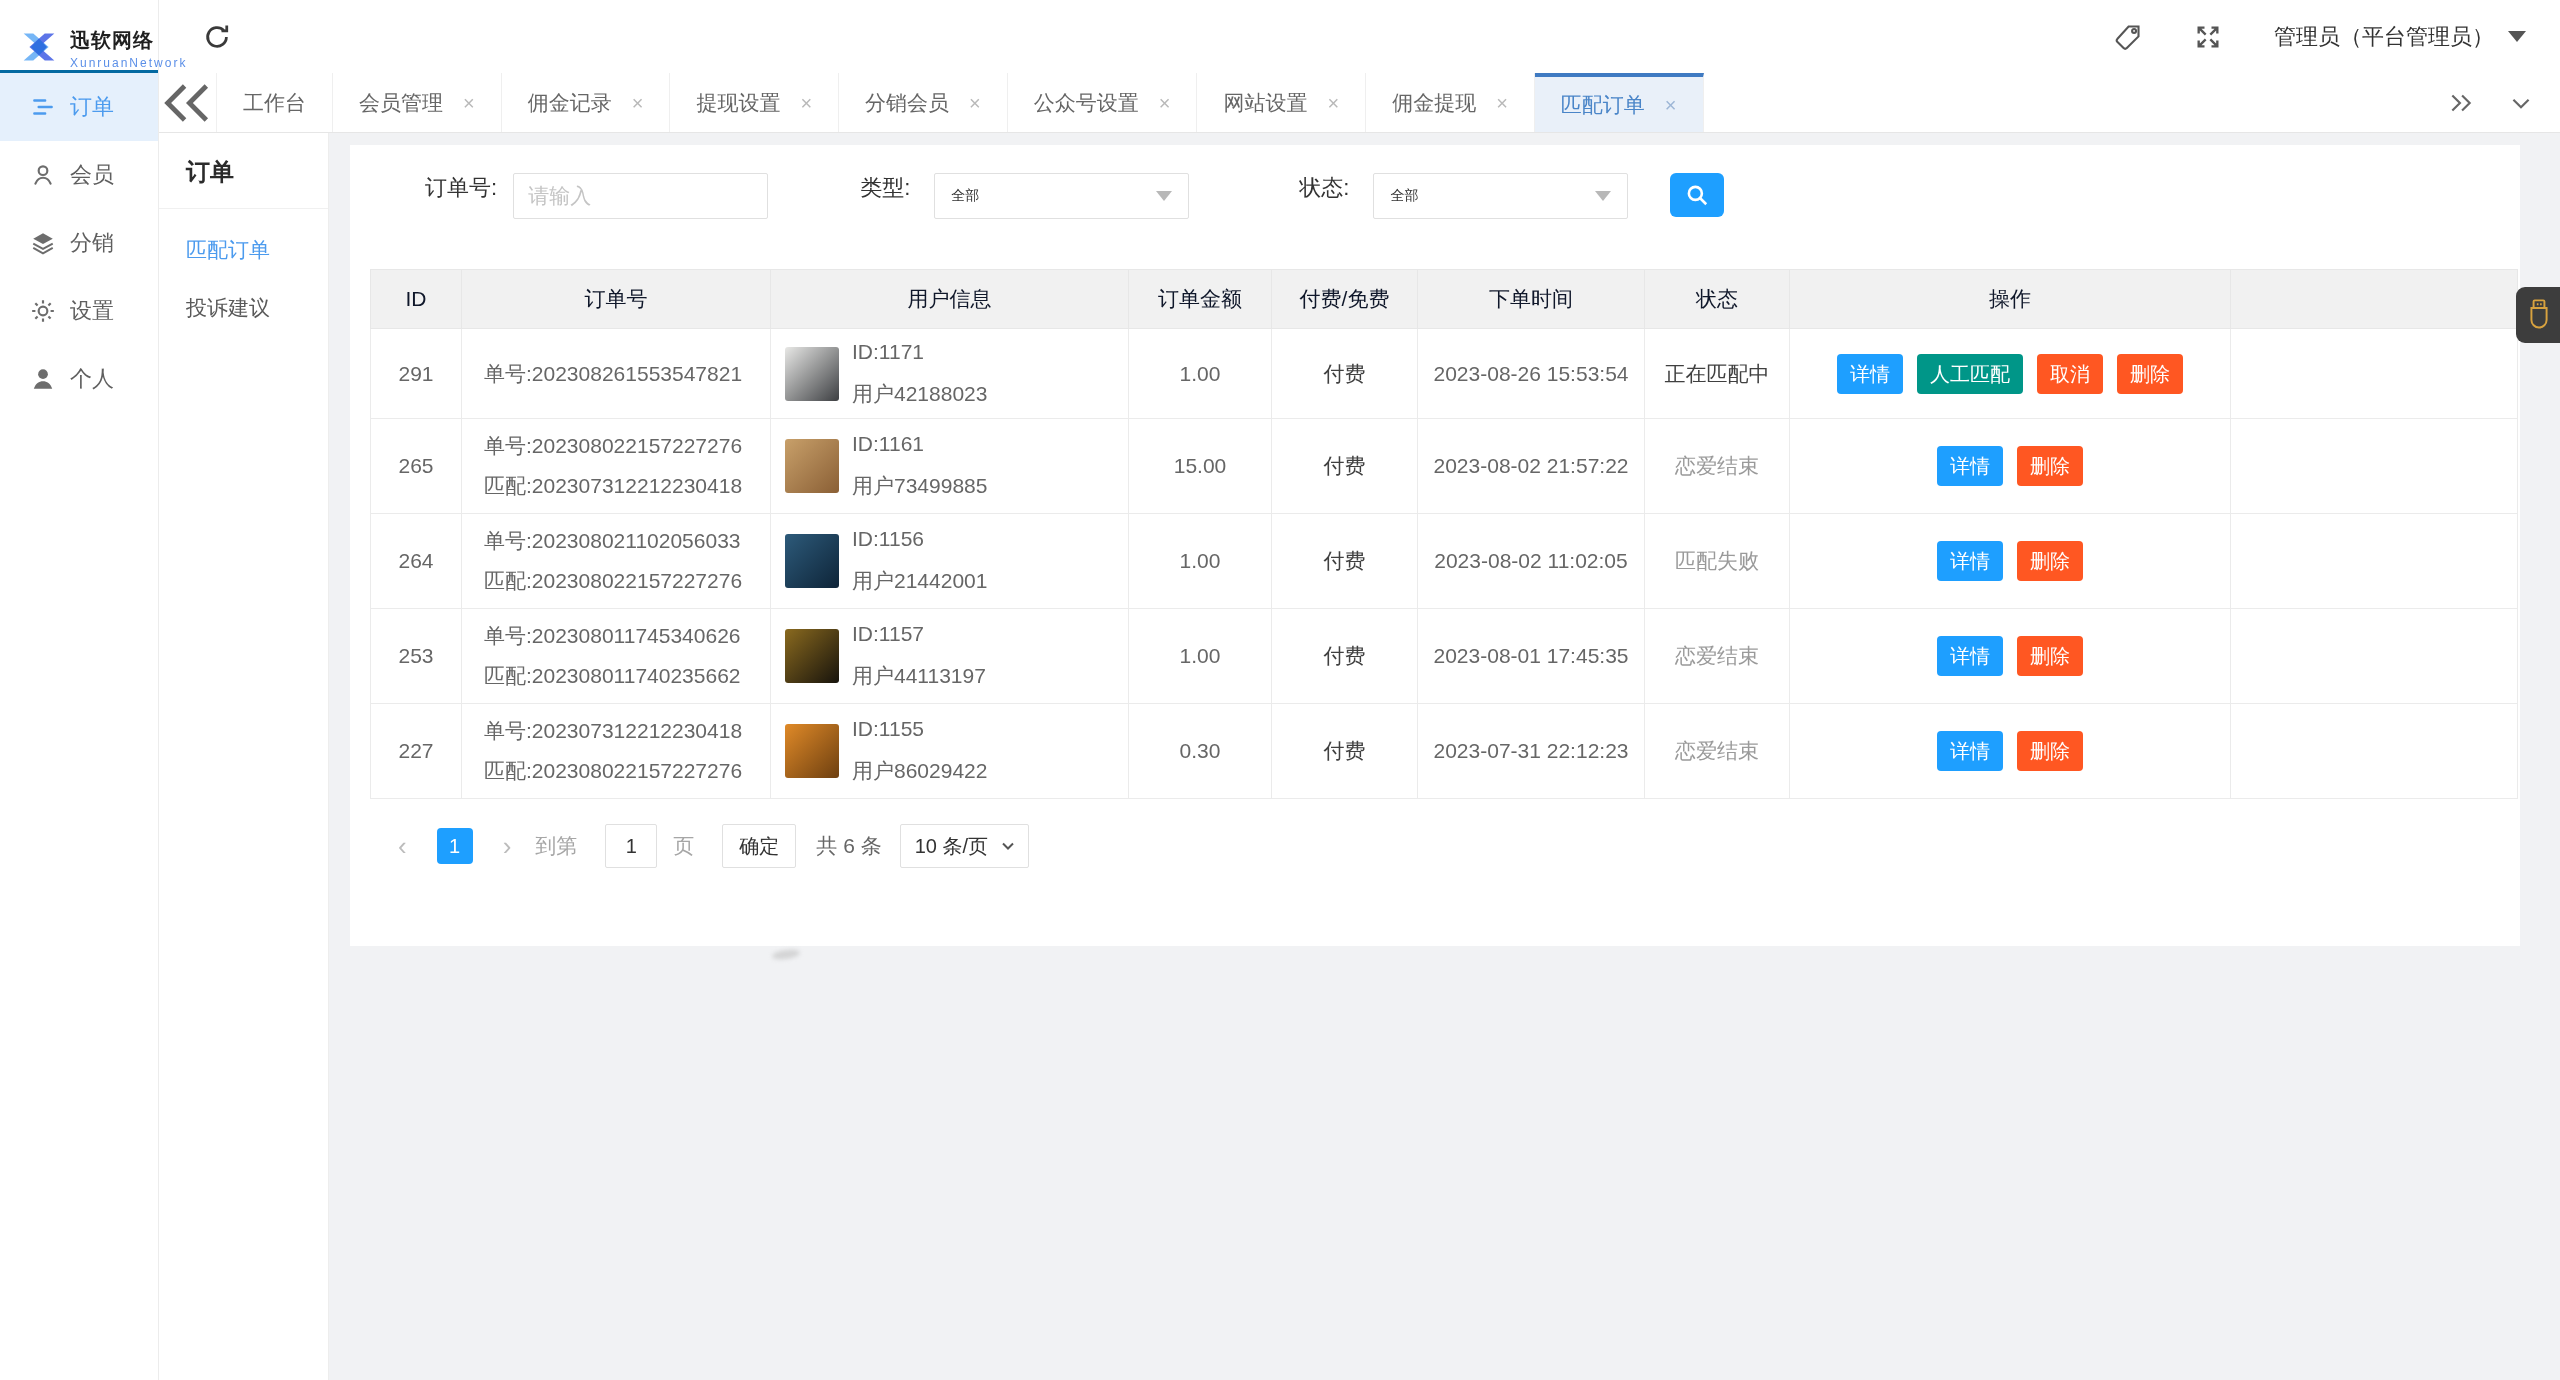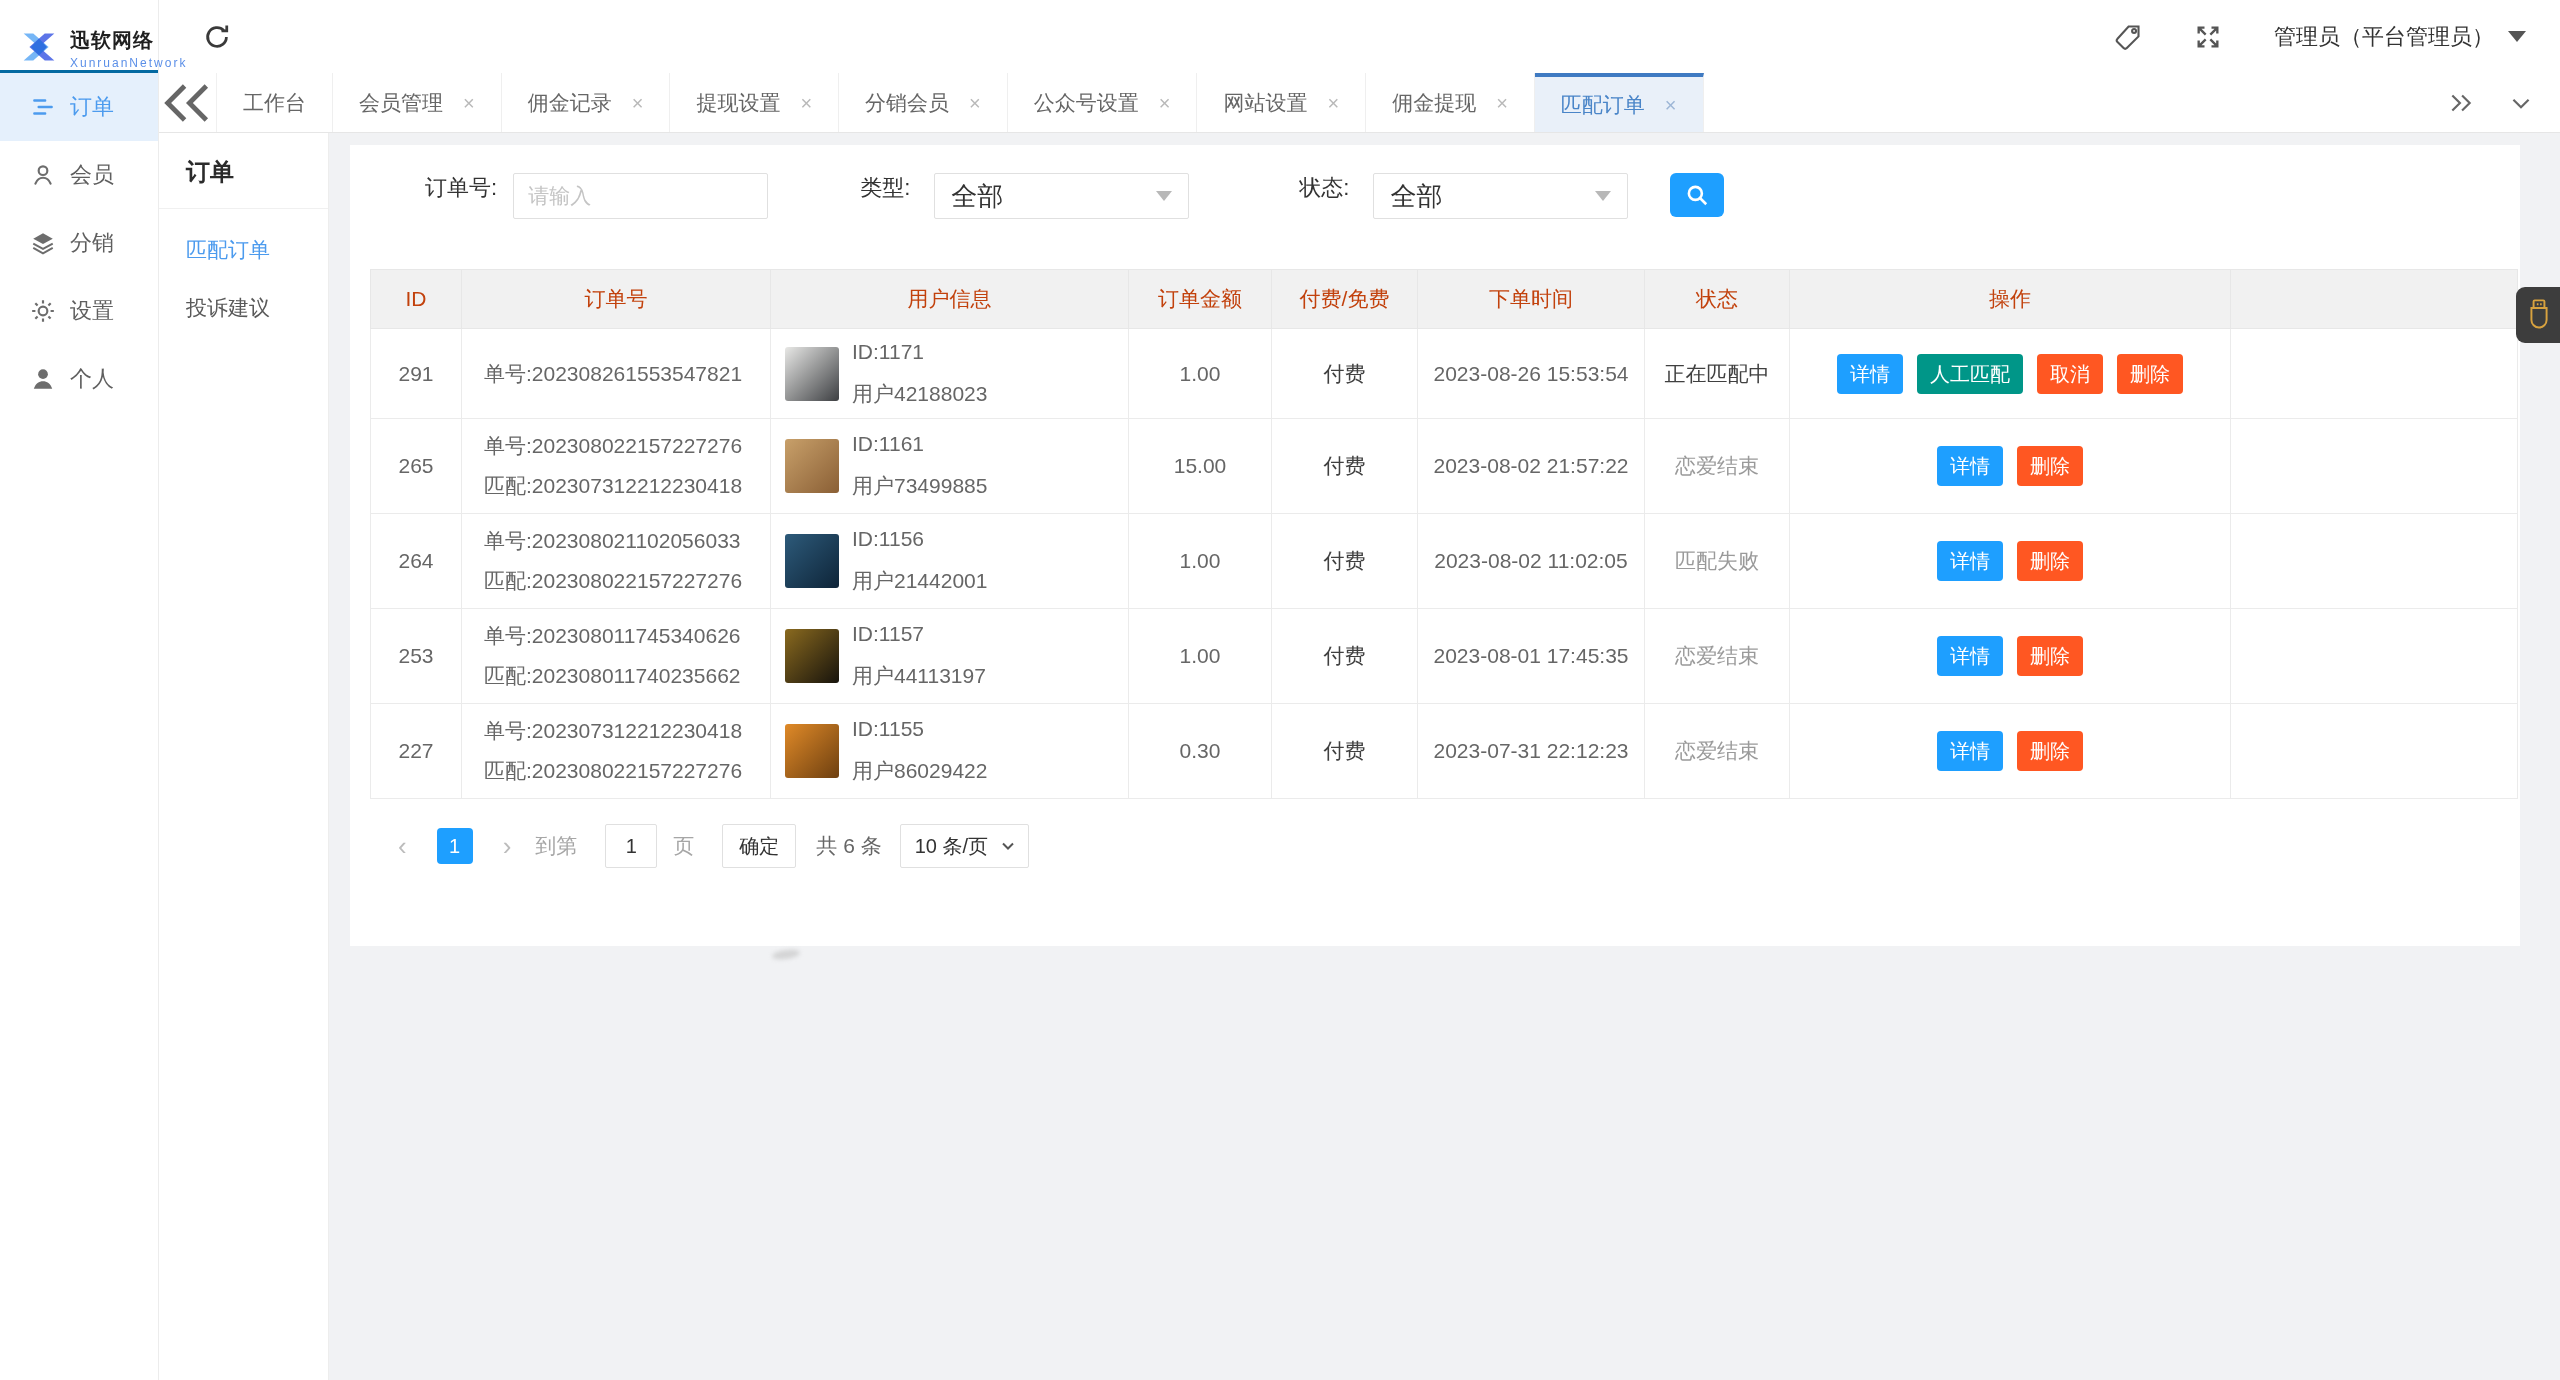--- a/index.html
+++ b/index.html
@@ -43,29 +43,29 @@
   .main{position:absolute;left:330px;top:132px;right:0;bottom:0;background:#f1f2f4}
   .card{position:absolute;left:20px;top:13px;width:2170px;height:801px;background:#fff}
   
   .filters{display:flex;align-items:flex-start;padding:28px 0 0 75px;height:60px}
   .flabel{font-size:22px;color:#333}
   .finput{box-sizing:border-box;width:255px;height:46px;border:1px solid #e0e0e0;border-radius:2px;
           font-size:21px;padding:0 14px;color:#333;margin-left:16px;outline:none;
           font-family:"Liberation Sans","DejaVu Sans",sans-serif}
   .finput::placeholder{color:#c4c4c4}
   .fselect{box-sizing:border-box;width:255px;height:46px;border:1px solid #e0e0e0;border-radius:2px;margin-left:24px;
-           display:flex;align-items:center;padding:0 16px;font-size:26px;color:#333;position:relative;cursor:pointer}
+           display:flex;align-items:center;padding:0 16px;font-size:14px;color:#333;position:relative;cursor:pointer}
   .fselect .dcaret{position:absolute;right:16px;width:0;height:0;border-left:8px solid transparent;border-right:8px solid transparent;border-top:10px solid #b8b8b8}
   .ml92{margin-left:92px}.ml110{margin-left:110px}
   .searchbtn{width:54px;height:44px;background:#1e9fff;border:none;border-radius:6px;margin-left:42px;cursor:pointer;
              display:flex;align-items:center;justify-content:center}
   .searchbtn svg{width:26px;height:26px}
   
   .grid{border-collapse:collapse;table-layout:fixed;margin:36px 0 0 20px;font-size:21px;color:#666}
-  .grid th{background:#f1f1f1;height:56px;font-weight:400;color:#c2410c;border:1px solid #e7e7e7}
+  .grid th{background:#f1f1f1;height:56px;font-weight:400;color:#0f172a;border:1px solid #e7e7e7}
   .grid td{border:1px solid #ebebeb;text-align:center;vertical-align:middle;padding:0}
   .grid td.l{text-align:left;padding-left:22px}
   .grid td.striped{background:#f7f7f7}
   .ocell div{line-height:40px}
   .user-cell{display:flex;align-items:center;padding-left:14px}
   .avatar{width:54px;height:54px;border-radius:3px;margin-right:13px;flex:none}
   .uinfo{display:flex;flex-direction:column;gap:16px;text-align:left}
   .btn{display:inline-block;height:40px;line-height:40px;padding:0 13px;border-radius:4px;color:#fff;font-size:20px;
        margin:0 7px;border:none;cursor:pointer;font-family:inherit}
   .btn.blue{background:#1e9fff}.btn.green{background:#009688}.btn.orange{background:#ff5722}

